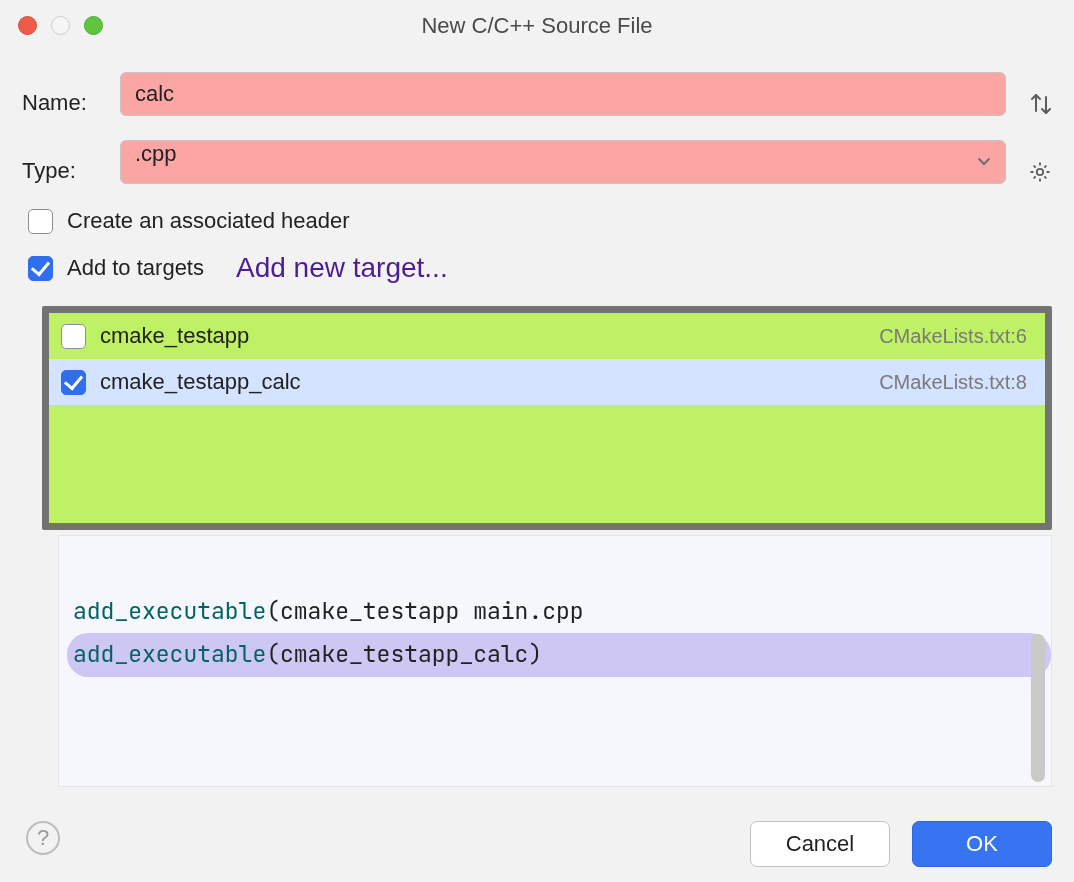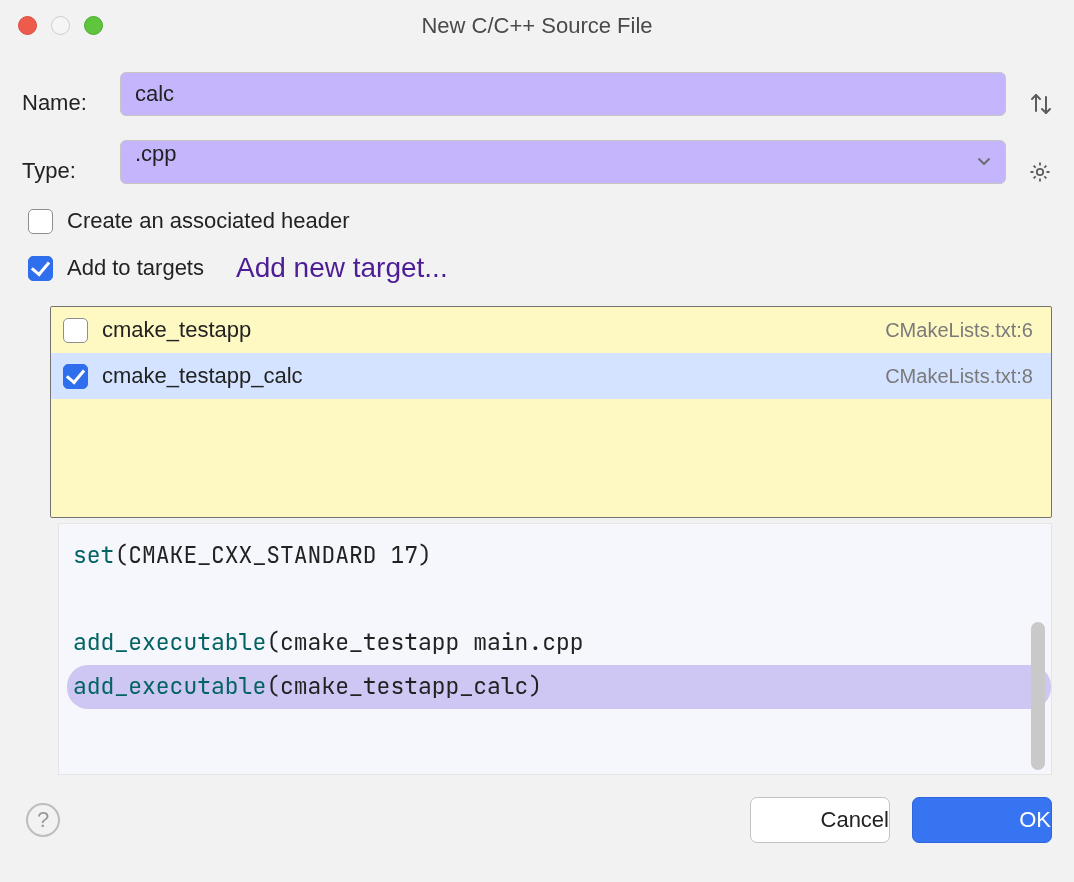--- a/index.html
+++ b/index.html
@@ -45,21 +45,21 @@
 
   .row { display:flex; align-items:flex-end; margin-bottom:24px; }
   .row label.formlab {
     width: 98px;
     font-size: 22px;
     color:#222;
   }
   .text-input, .select-box {
     flex: 1;
     height: 44px;
-    background:#c4b5fd;
+    background:#fca5a5;
     border:1px solid #c5c5c5;
     border-radius:6px;
     padding: 0 14px;
     font-size: 22px;
     font-family: inherit;
     color:#222;
   }
   .select-wrap { position:relative; flex:1; display:flex; align-items:center;}
   .select-box { padding-right: 42px; }
   .select-wrap .chev {
@@ -85,23 +85,23 @@
   }
   .chk.checked::after{
     content:""; position:absolute; left:6px; top:1px;
     width:8px; height:14px; border:solid #fff; border-width:0 3px 3px 0;
     transform:rotate(40deg);
   }
   .check-row .text { font-size:22px; color:#222; }
   .link { color:#4c1d95; font-size:28px; margin-left:18px; cursor:pointer; }
 
   .targets-panel {
-    margin: 0 0 0 28px;
-    border:1px solid #737373;
-    background:#fef9c3;
+    margin: 0 0 0 20px;
+    border:7px solid #737373;
+    background:#bef264;
     border-radius:2px;
   }
   .target-row {
     display:flex; align-items:center; justify-content:space-between;
     padding: 10px 18px 10px 12px;
   }
   .target-row.selected { background:#d4e3ff; }
   .target-left { display:flex; align-items:center; gap:14px; }
   .target-left .name { font-size:22px; }
   .target-right { color:#7a7a7a; font-size:20px; }
@@ -133,22 +133,23 @@
     padding: 22px 22px 16px 26px;
   }
   .help-icon {
     width:34px; height:34px; border:2px solid #bdbdbd; border-radius:50%;
     display:flex; align-items:center; justify-content:center;
     color:#9a9a9a; font-size:22px;
   }
   .buttons { display:flex; gap:22px; }
   .btn {
     height:46px; min-width:140px; border-radius:7px; font-size:22px;
-    display:flex; align-items:center; justify-content:flex-end;
+    display:flex; align-items:center; justify-content:center;
     cursor:pointer;
+    margin-top:12px;
   }
   .btn-secondary { background:#fff; border:1px solid #c3c3c3; color:#222;}
   .btn-primary   { background:#3774f2; border:1px solid #2f66dd; color:#fff;}
 </style>
 </head>
 <body>
 
 <div class="titlebar">
   <div class="traffic">
     <span class="tl-close"></span>
@@ -214,21 +215,20 @@
       <div class="target-left">
         <span class="chk checked"></span>
         <span class="name">cmake_testapp_calc</span>
       </div>
       <span class="target-right">CMakeLists.txt:8</span>
     </div>
     <div class="targets-pad"></div>
   </div>
 
   <div class="code-panel">
-    <div class="line"><span class="kw">set</span><span class="plain">(CMAKE_CXX_STANDARD 17)</span></div>
     <div class="line">&nbsp;</div>
     <div class="line"><span class="kw">add_executable</span><span class="plain">(cmake_testapp main.cpp</span></div>
     <div class="hl"><span class="kw">add_executable</span><span class="plain">(cmake_testapp_calc)</span></div>
     <div class="scroll-thumb"></div>
   </div>
 
 </div>
 
 <div class="footer">
   <div class="help-icon">

